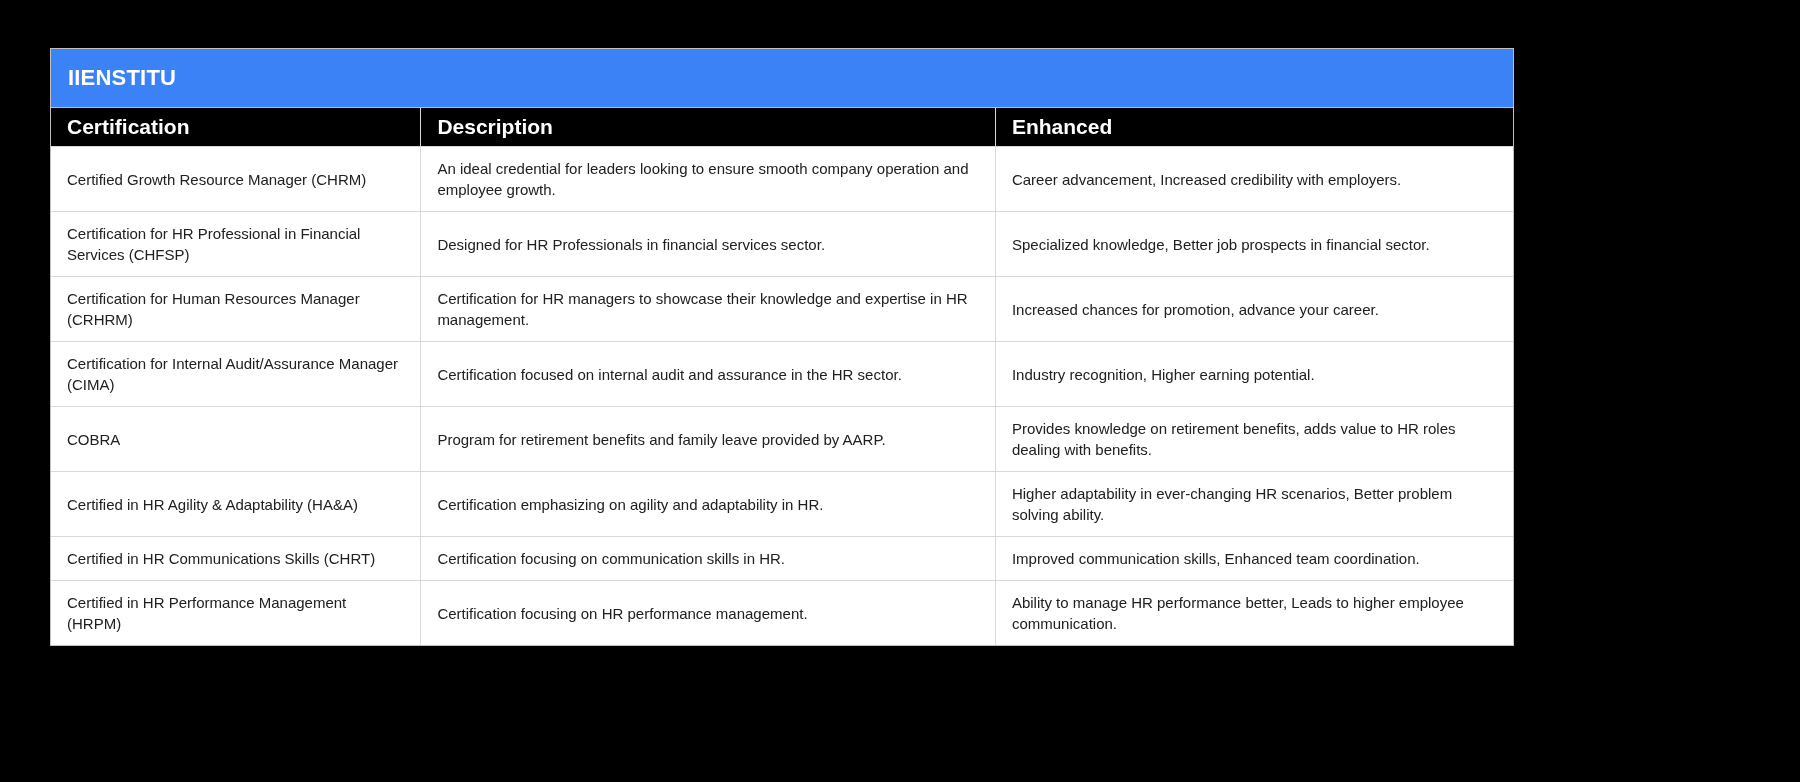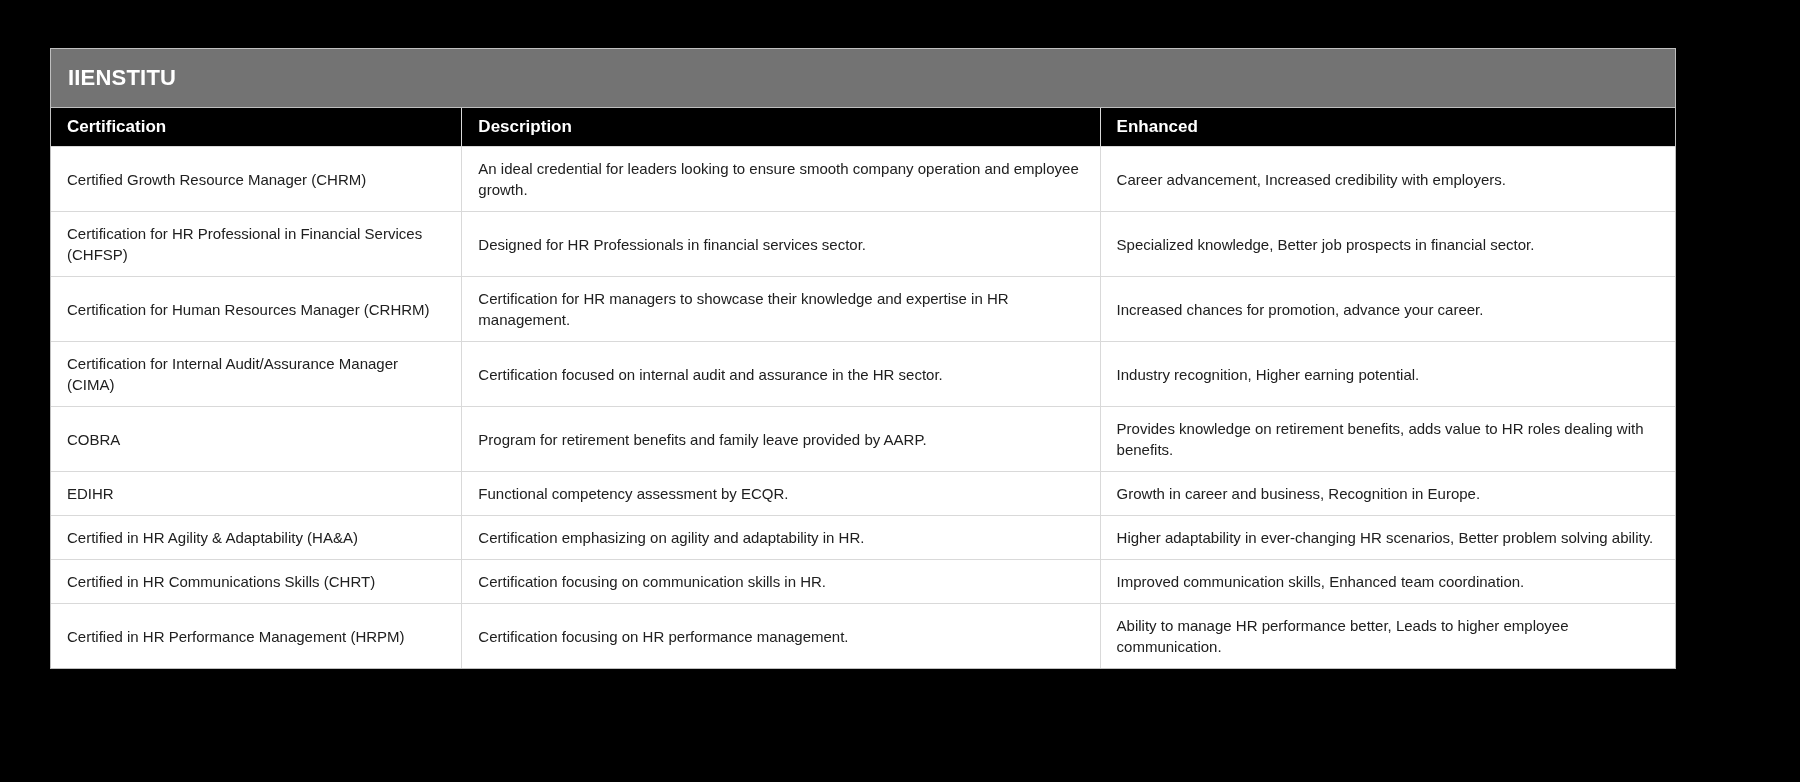--- a/index.html
+++ b/index.html
@@ -8,22 +8,22 @@
     background: #000000;
     width: 1800px;
     height: 782px;
     overflow: hidden;
     font-family: "Liberation Sans", "DejaVu Sans", sans-serif;
   }
   .card {
     position: absolute;
     left: 50px;
     top: 48px;
-    width: 1626px;
-    background: #737373;
+    width: 1464px;
+    background: #3b82f6;
     border: 1px solid #bfbfbf;
     box-sizing: border-box;
   }
   .card-title {
     color: #ffffff;
     font-size: 22px;
     font-weight: 700;
     line-height: 30px;
     padding: 14px 17px;
     letter-spacing: 0.2px;
@@ -35,21 +35,21 @@
     table-layout: fixed;
     background: #ffffff;
   }
   col.c1 { width: 25.3%; }
   col.c2 { width: 39.3%; }
   col.c3 { width: 35.4%; }
   thead th {
     background: #000000;
     color: #ffffff;
     text-align: left;
-    font-size: 17px;
+    font-size: 21px;
     font-weight: 700;
     line-height: 20px;
     padding: 9px 16px;
     border-left: 1px solid #d9d9d9;
   }
   thead th:first-child { border-left: none; }
   tbody td {
     background: #ffffff;
     color: #202020;
     font-size: 15px;
@@ -102,25 +102,20 @@
     <td>Certification for Internal Audit/Assurance Manager (CIMA)</td>
     <td>Certification focused on internal audit and assurance in the HR sector.</td>
     <td>Industry recognition, Higher earning potential.</td>
   </tr>
         <tr>
     <td>COBRA</td>
     <td>Program for retirement benefits and family leave provided by AARP.</td>
     <td>Provides knowledge on retirement benefits, adds value to HR roles dealing with benefits.</td>
   </tr>
         <tr>
-    <td>EDIHR</td>
-    <td>Functional competency assessment by ECQR.</td>
-    <td>Growth in career and business, Recognition in Europe.</td>
-  </tr>
-        <tr>
     <td>Certified in HR Agility &amp; Adaptability (HA&amp;A)</td>
     <td>Certification emphasizing on agility and adaptability in HR.</td>
     <td>Higher adaptability in ever-changing HR scenarios, Better problem solving ability.</td>
   </tr>
         <tr>
     <td>Certified in HR Communications Skills (CHRT)</td>
     <td>Certification focusing on communication skills in HR.</td>
     <td>Improved communication skills, Enhanced team coordination.</td>
   </tr>
         <tr>

